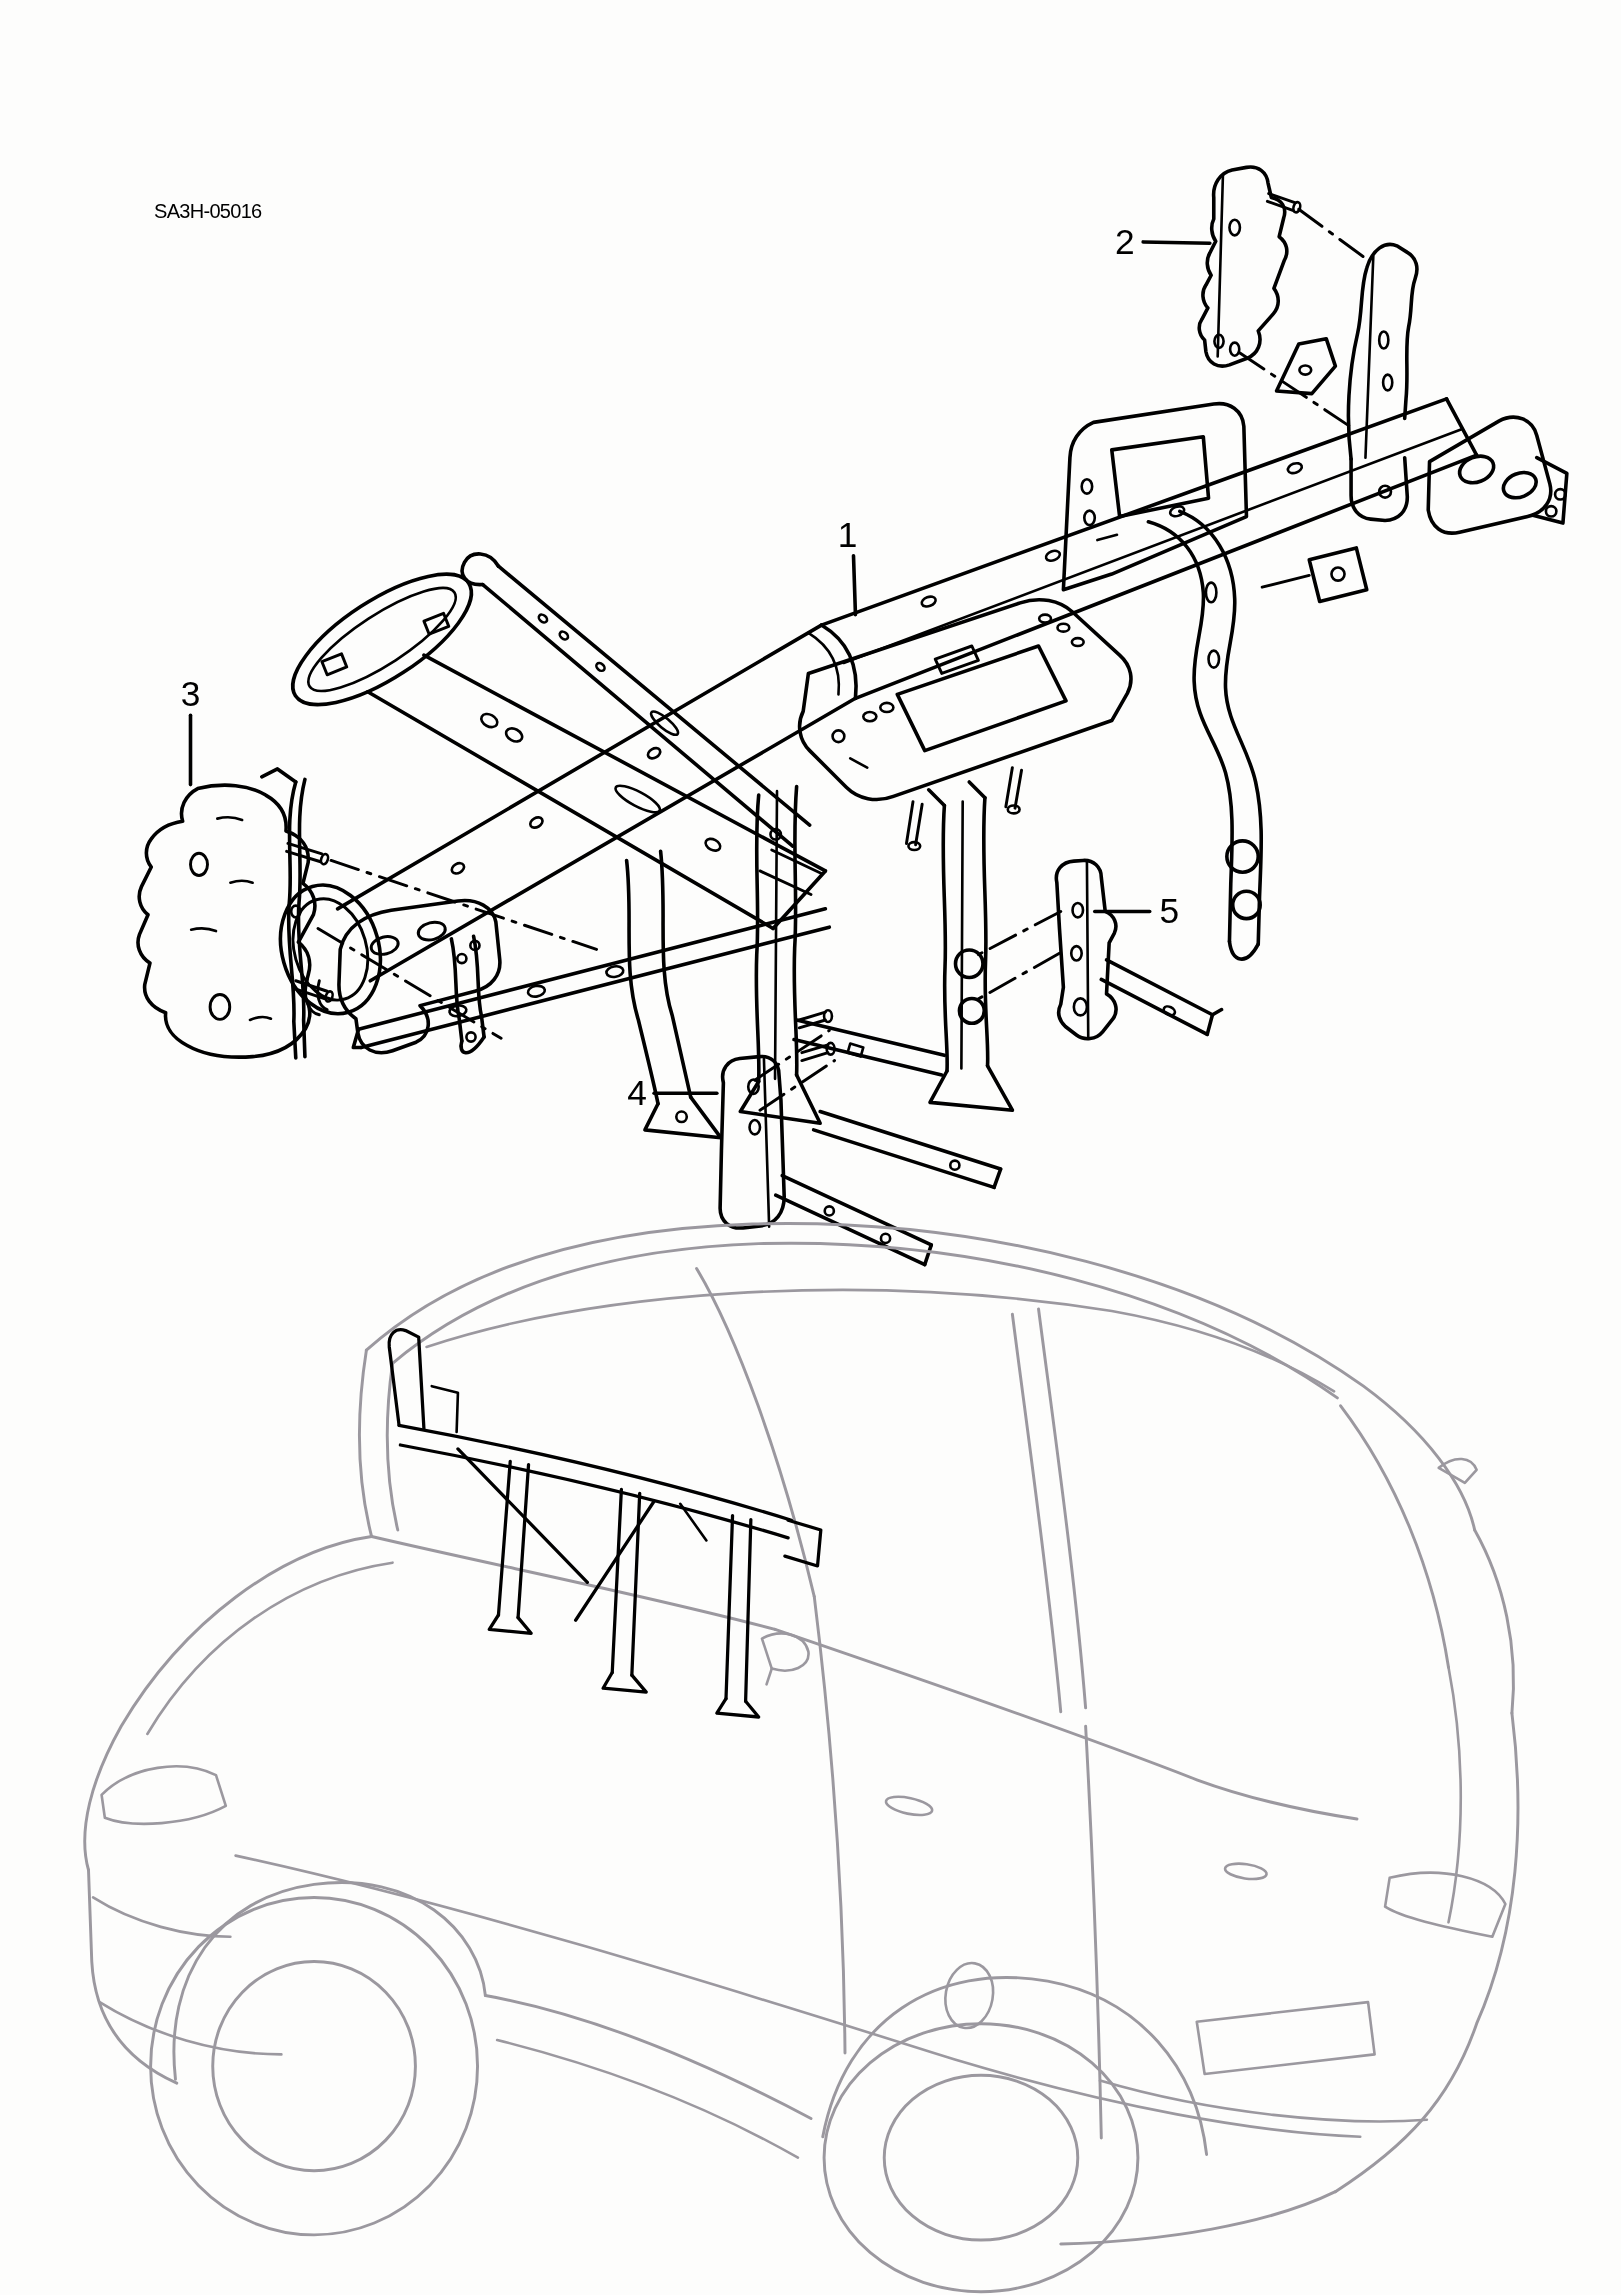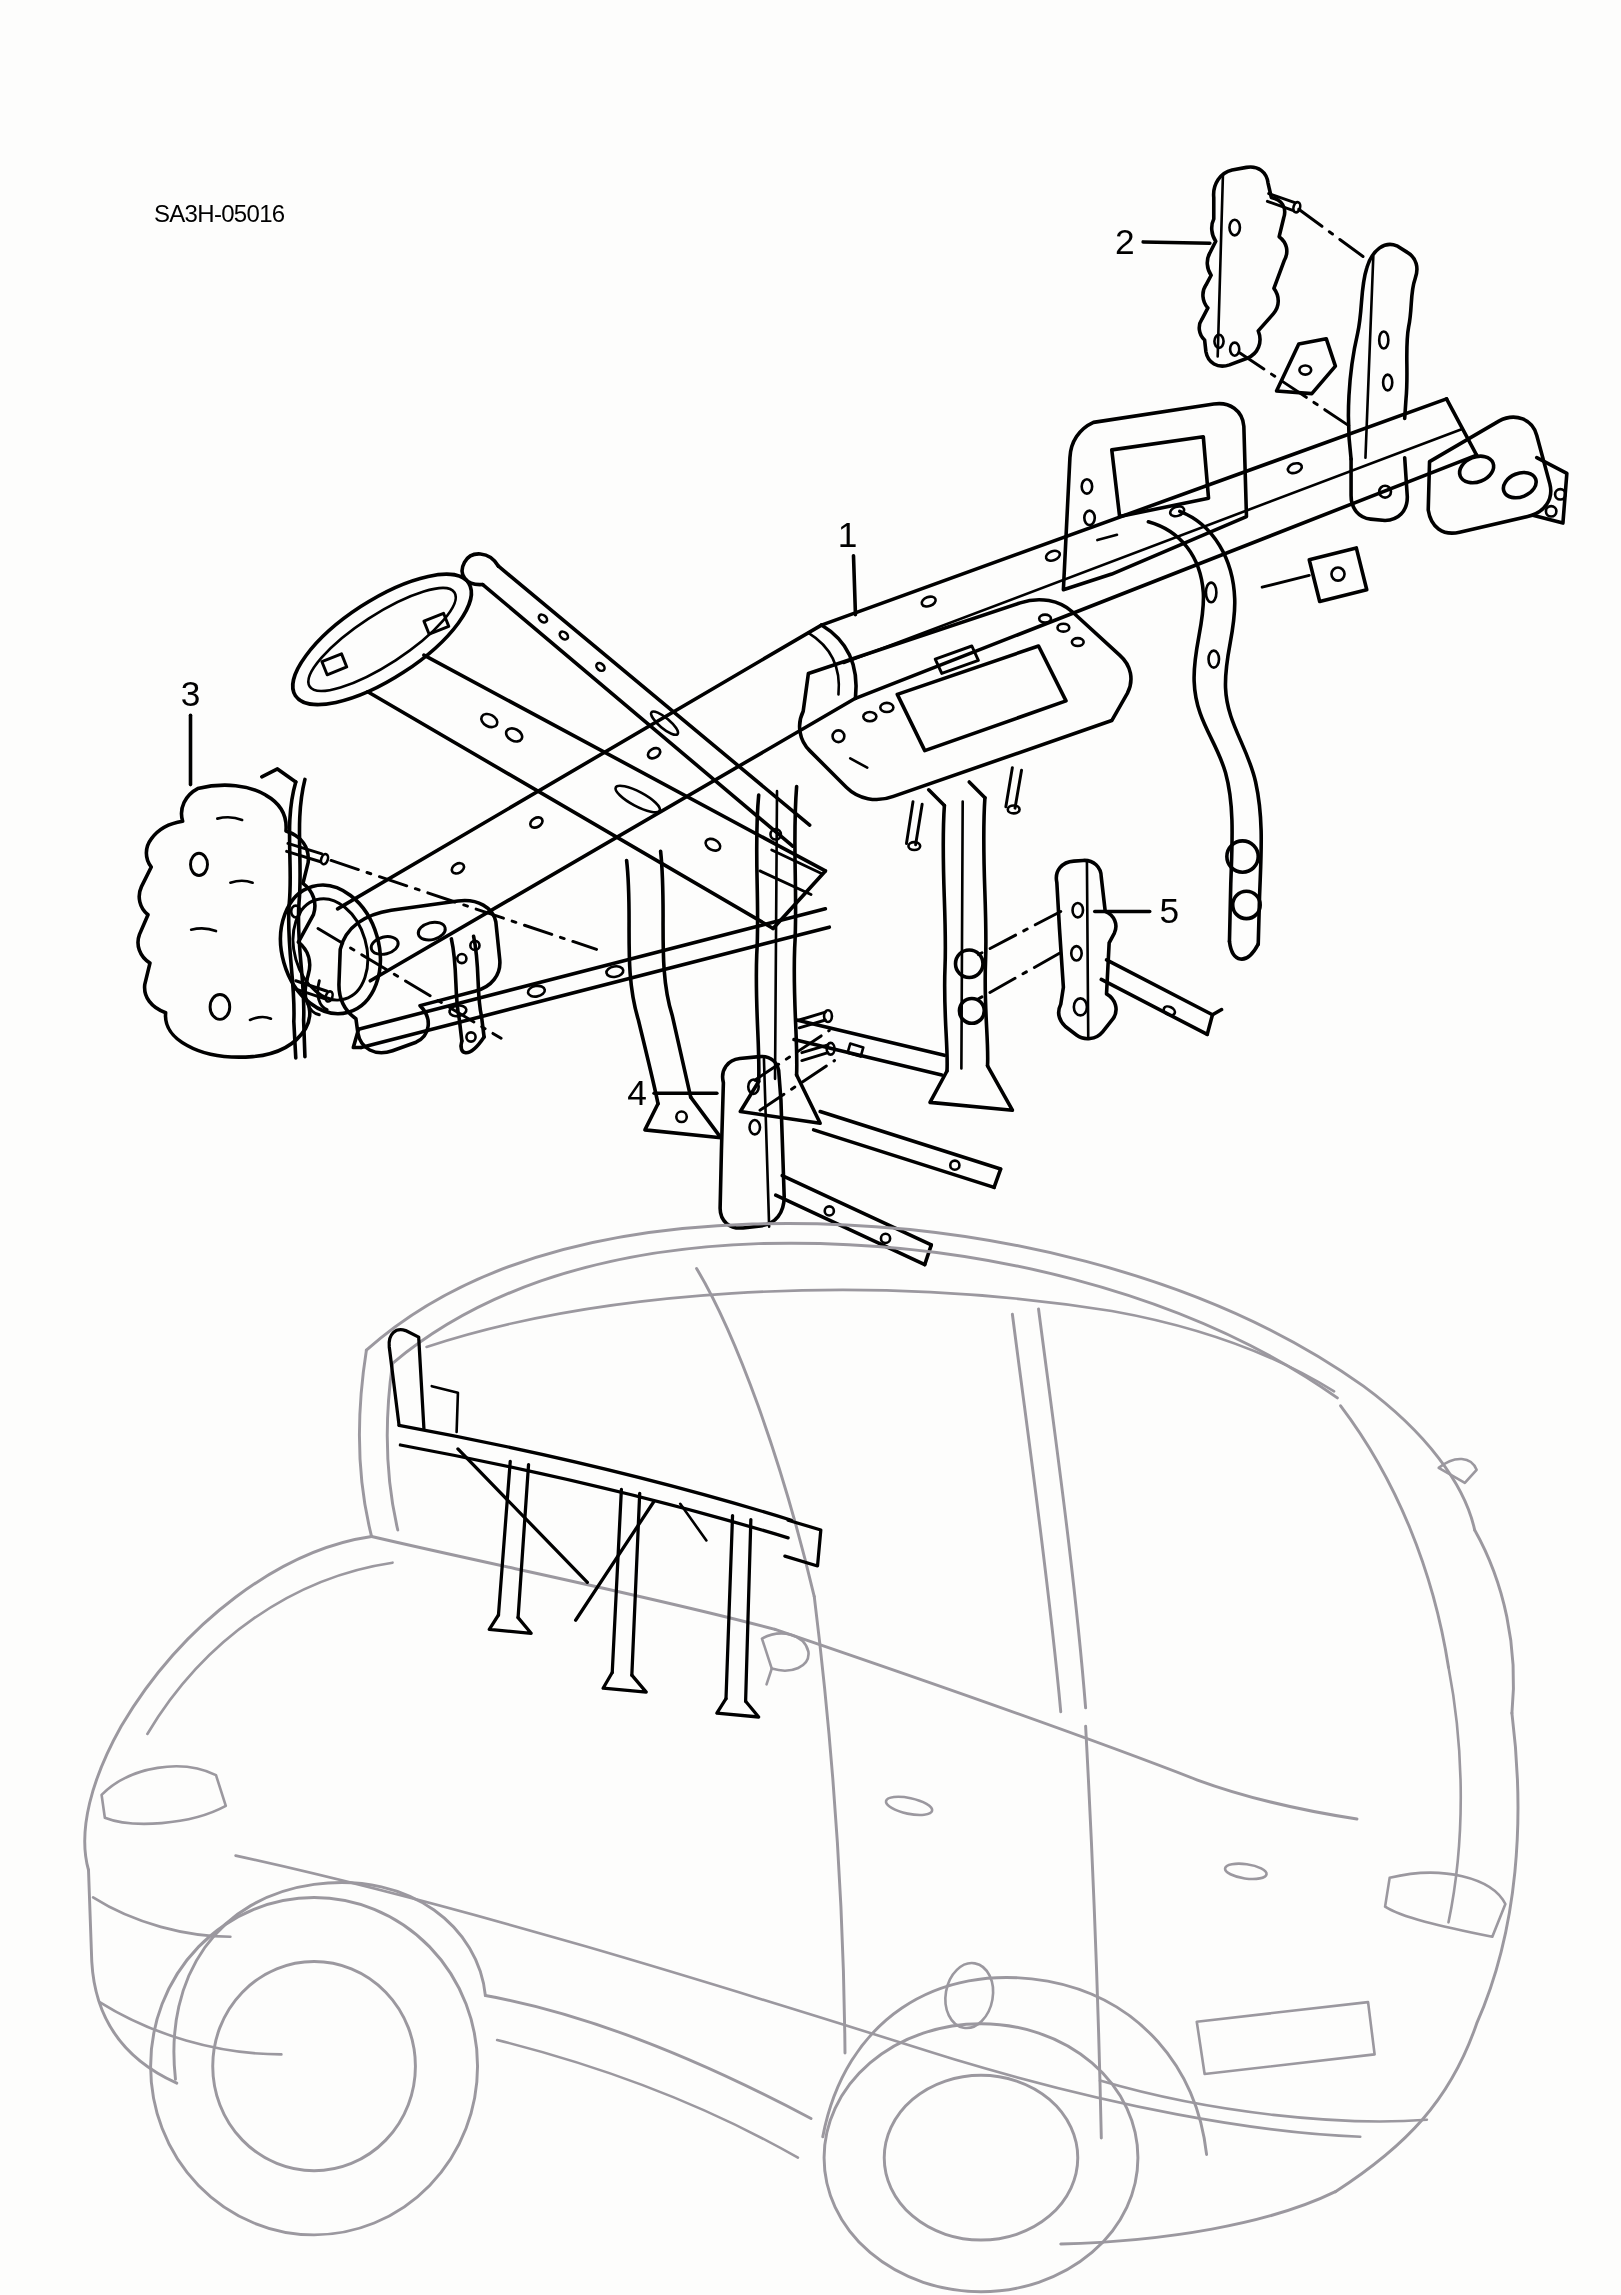--- a/index.html
+++ b/index.html
@@ -7,21 +7,21 @@
     position:relative;
     width:1622px;
     height:2295px;
     overflow:hidden;
     font-family:"Liberation Sans", sans-serif;
   }
   .diagram-code{
     position:absolute;
     left:154px;
     top:200px;
-    font-size:24px;
+    font-size:20px;
     letter-spacing:-0.7px;
     color:#000;
     white-space:nowrap;
   }
   svg{position:absolute;left:0;top:0;}
   .callout-num{
     font-family:"Liberation Sans", sans-serif;
     font-size:54px;
   }
 </style>

